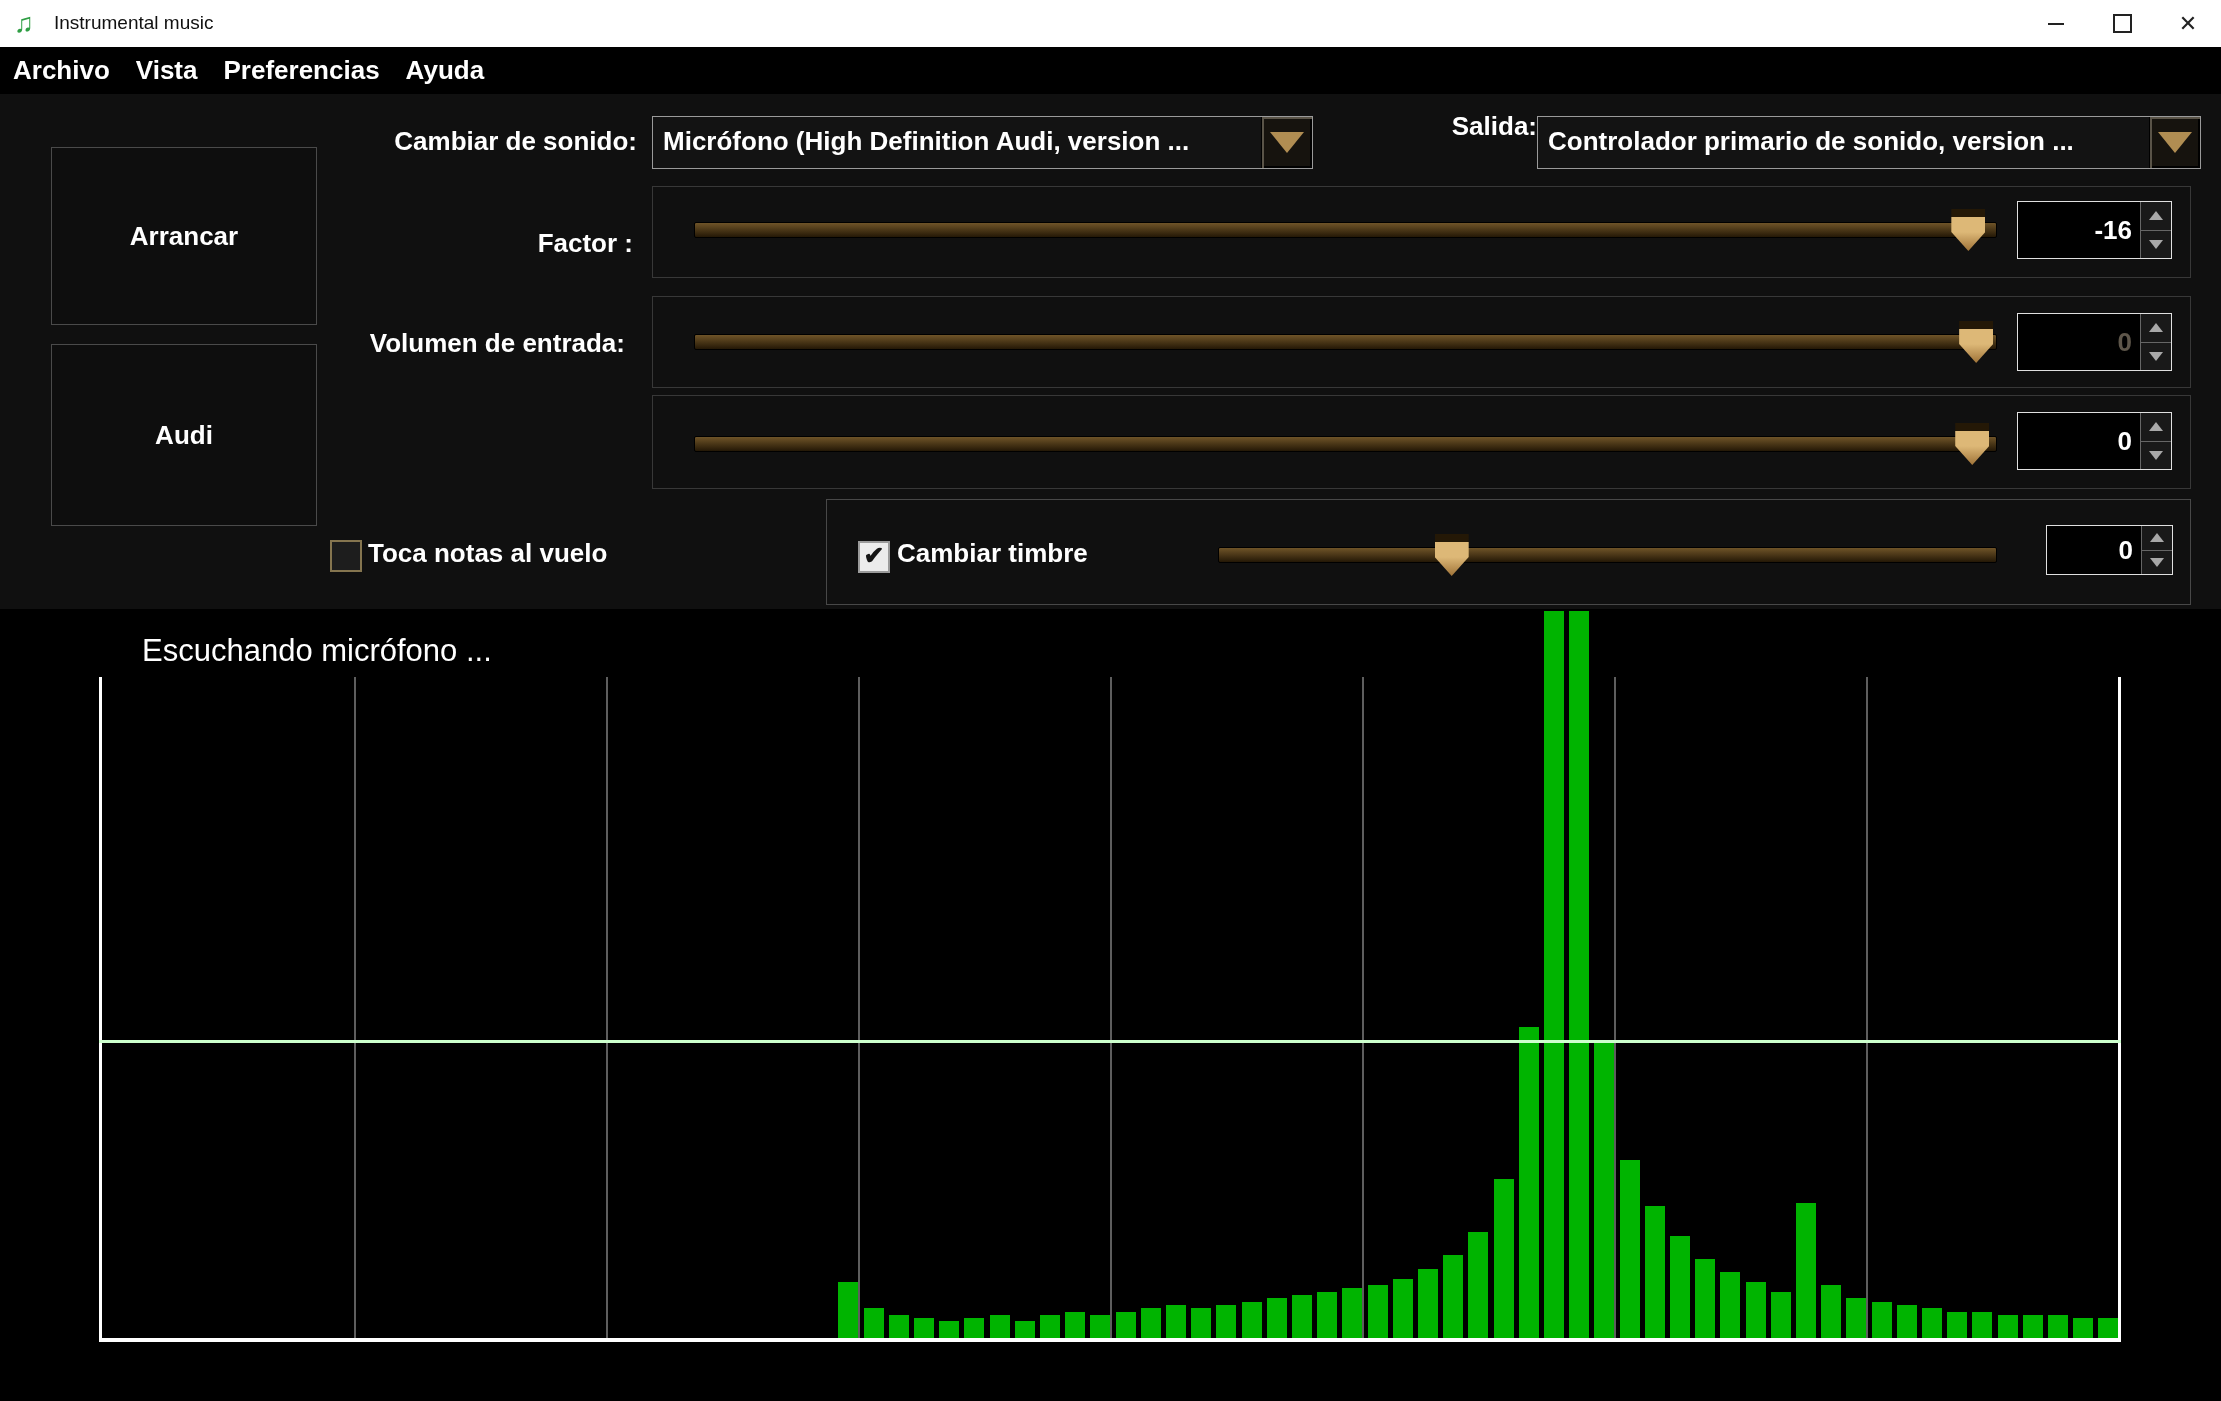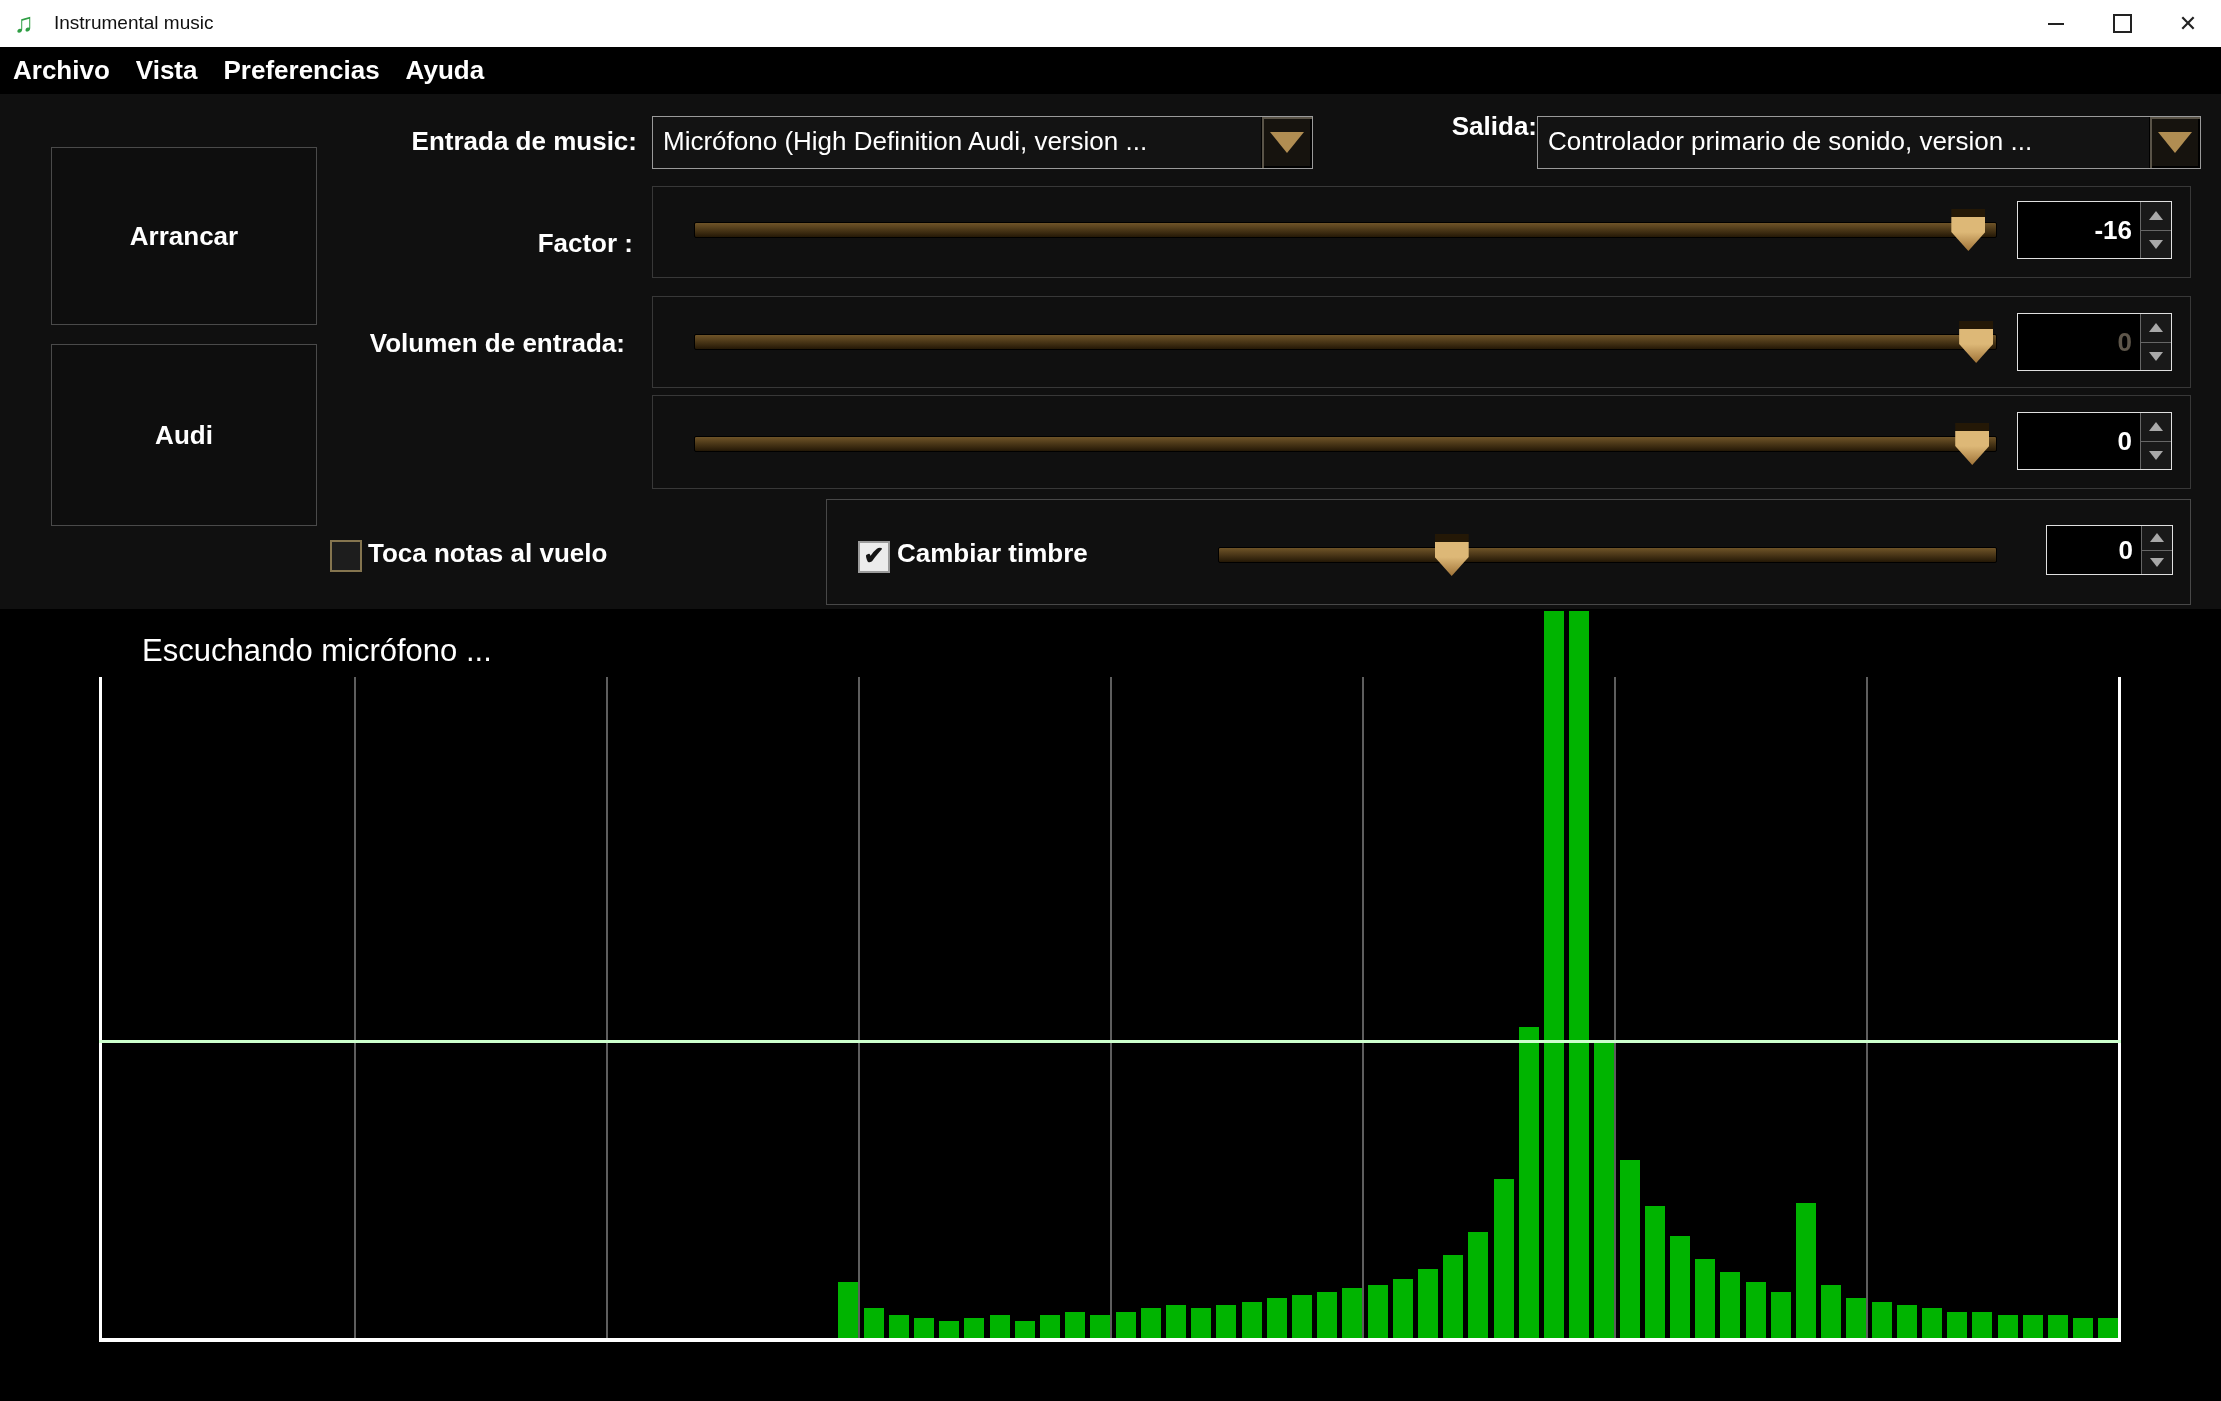--- a/index.html
+++ b/index.html
@@ -22,21 +22,21 @@
 
   
   .panel{position:absolute;left:0;top:94px;width:2221px;height:515px;background:#101010}
   .push-btn{position:absolute;background:#0e0e0e;border:1px solid #4a4a4a;color:#fff;font-size:26px;font-weight:700;display:flex;align-items:center;justify-content:center}
   .lbl{position:absolute;color:#fff;font-size:26px;font-weight:700;white-space:nowrap;line-height:51px;height:51px}
   .lbl.r{text-align:right}
   .rowbox{position:absolute;border:1px solid #383838}
   .groupbox{position:absolute;border:1px solid #484848}
 
   .combo{position:absolute;height:51px;background:#131313;border:1px solid #9a9a9a;display:flex}
-  .combo-text{flex:1;color:#fff;font-size:26px;font-weight:400;line-height:49px;padding-left:10px;white-space:nowrap;overflow:hidden}
+  .combo-text{flex:1;color:#fff;font-size:26px;font-weight:700;line-height:49px;padding-left:10px;white-space:nowrap;overflow:hidden}
   .combo-btn{width:50px;height:100%;background:#16130e;border-left:1px solid #000;box-shadow:inset 2px 2px 0 #5a5448, inset -2px -2px 0 #000;display:flex;align-items:center;justify-content:center}
   .combo-arrow{width:0;height:0;border-left:17px solid transparent;border-right:17px solid transparent;border-top:21px solid #b08d52}
 
   .slider{position:absolute;height:46px}
   .s-track{position:absolute;left:0;right:0;top:15px;height:14px;background:linear-gradient(#6f5428,#241806);border:1px solid #000;border-radius:2px}
   .s-thumb{position:absolute;top:2px;width:34px;height:42px;clip-path:polygon(0 0,100% 0,100% 55%,50% 100%,0 55%);background:linear-gradient(#241806 0 18%,#ddb877 18% 55%,#9f7338)}
 
   .spinbox{position:absolute;background:#000;border:1px solid #e0e0e0;display:flex;align-items:stretch}
   .spin-value{flex:1;text-align:right;color:#fff;font-size:26px;font-weight:700;align-self:center;padding-right:8px}
   .spin-value.dim{color:#5e564a}
@@ -87,21 +87,21 @@
     <span class="menu-item">Vista</span>
     <span class="menu-item">Preferencias</span>
     <span class="menu-item">Ayuda</span>
   </div>
 
   <div class="panel">
 
     <div class="push-btn" style="left:51px;top:53px;width:264px;height:176px">Arrancar</div>
     <div class="push-btn" style="left:51px;top:250px;width:264px;height:180px">Audi</div>
 
-    <div class="lbl r" style="left:300px;top:22px;width:337px">Entrada de music:</div>
+    <div class="lbl r" style="left:300px;top:22px;width:337px">Cambiar de sonido:</div>
     <div class="combo" style="left:652px;top:22px;width:659px">
       <span class="combo-text">Micrófono (High Definition Audi, version ...</span>
       <div class="combo-btn">
           <i class="combo-arrow"></i>
         </div>
     </div>
     <div class="lbl r" style="left:1424px;top:7px;width:113px">Salida:</div>
     <div class="combo" style="left:1537px;top:22px;width:662px">
       <span class="combo-text">Controlador primario de sonido, version ...</span>
       <div class="combo-btn">

